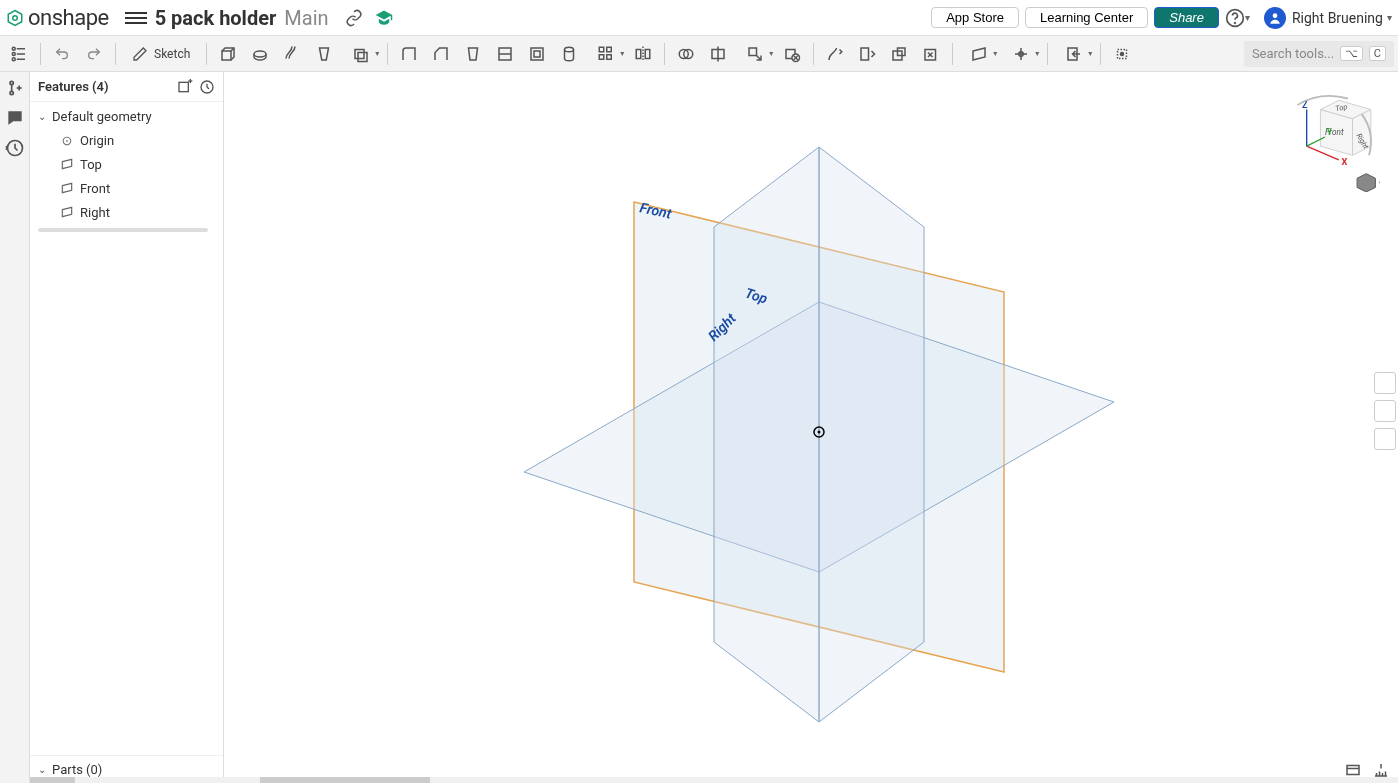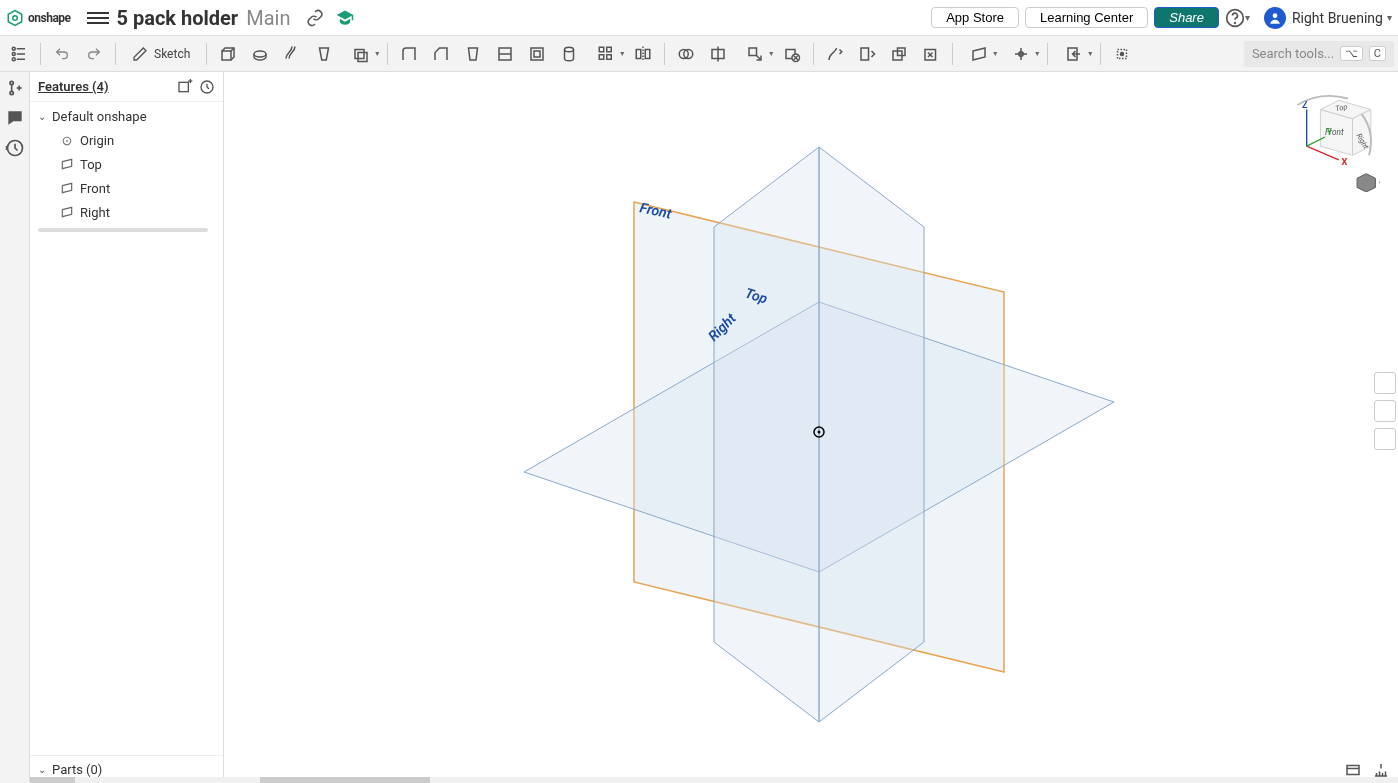--- a/index.html
+++ b/index.html
@@ -2,21 +2,21 @@
 <html><head>
 <meta charset="utf-8">
 <style>
 * { margin: 0; padding: 0; box-sizing: border-box; }
 body { font-family: -apple-system, BlinkMacSystemFont, "Segoe UI", Roboto, Helvetica, Arial, sans-serif; font-size: 13px; color: #333; background: #fff; overflow: hidden; }
 
 
 .header { display: flex; align-items: center; height: 36px; padding: 0 6px; border-bottom: 1px solid #e0e0e0; background: #fff; }
 .logo { display: flex; align-items: center; gap: 4px; margin-right: 8px; }
 .logo-icon { width: 18px; height: 18px; color: #1b9e77; }
-.logo-text { font-weight: 700; font-size: 12px; color: #333; letter-spacing: -0.5px; }
+.logo-text { font-weight: 400; font-size: 22px; color: #333; letter-spacing: -0.5px; }
 .hamburger { width: 22px; height: 22px; display: flex; flex-direction: column; justify-content: center; gap: 3px; margin: 0 8px; cursor: pointer; }
 .hamburger span { height: 2px; background: #333; }
 .doc-title { font-size: 20px; font-weight: 700; margin-right: 8px; }
 .doc-tab { font-size: 20px; color: #888; margin-right: 10px; }
 .link-icon, .grad-icon { width: 18px; height: 18px; margin: 0 6px; }
 .header-spacer { flex: 1; }
 .header-btn { padding: 2px 14px; border: 1px solid #ccc; background: #fff; border-radius: 4px; font-size: 13px; cursor: pointer; margin-left: 6px; }
 .share-btn { background: #0f766e; color: #fff; border-color: #1f5ad1; font-weight: 500; font-style: italic; }
 .header-icon-btn { display: flex; align-items: center; margin: 0 6px; cursor: pointer; color: #555; }
 .user-block { display: flex; align-items: center; margin-left: 8px; cursor: pointer; }
@@ -37,21 +37,21 @@
 
 
 .main { display: flex; height: calc(100vh - 72px); }
 
 
 .leftrail { width: 30px; background: #f3f3f3; border-right: 1px solid #ddd; display: flex; flex-direction: column; align-items: center; padding-top: 6px; gap: 10px; }
 .rail-icon { width: 20px; height: 20px; color: #555; cursor: pointer; }
 
 
 .panel { width: 194px; background: #fff; border-right: 1px solid #ddd; display: flex; flex-direction: column; }
-.panel-header { display: flex; align-items: center; height: 30px; padding: 0 8px; font-size: 13px; font-weight: 600; border-bottom: 1px solid #eee; text-decoration: underline; }
+.panel-header { display: flex; align-items: center; height: 30px; padding: 0 8px; font-size: 13px; font-weight: 600; border-bottom: 1px solid #eee; }
 .panel-header .sp { flex: 1; }
 .panel-header .ph-icon { width: 16px; height: 16px; margin-left: 6px; cursor: pointer; color: #555; }
 .filter-row { display: flex; align-items: center; padding: 6px 8px; gap: 6px; }
 .filter-row input { flex: 1; height: 24px; border: 1px solid #ccc; border-radius: 3px; padding: 0 6px; font-size: 12px; font-style: italic; color: #888; }
 .funnel { width: 16px; height: 16px; color: #666; }
 .tree { padding: 2px 0; font-size: 13px; }
 .tree-row { display: flex; align-items: center; height: 24px; padding: 0 8px; cursor: pointer; }
 .tree-row.child { padding-left: 30px; }
 .tree-caret { font-size: 10px; color: #555; margin-right: 4px; width: 10px; }
 .tree-icon { width: 14px; height: 14px; margin-right: 6px; color: #666; display: flex; align-items: center; justify-content: center; }
@@ -358,21 +358,21 @@
           <line x1="20" y1="0" x2="20" y2="6"></line>
         </svg>
       <svg class="ph-icon" viewBox="0 0 24 24" fill="none" stroke="#555" stroke-width="2">
           <circle cx="12" cy="12" r="9"></circle>
           <path d="M12 7v5l3 3"></path>
         </svg>
     </div>
     <div class="tree">
       <div class="tree-row">
         <span class="tree-caret">⌄</span>
-        <span>Default onshape</span>
+        <span>Default geometry</span>
       </div>
       <div class="tree-row child">
         <span class="tree-icon">⊙</span>
         <span>Origin</span>
       </div>
       <div class="tree-row child">
         <span class="tree-icon">
             <svg width="14" height="14" viewBox="0 0 24 24" fill="none" stroke="#666" stroke-width="2">
               <path d="M4 8l16-4v12L4 20V8z"></path>
             </svg>

